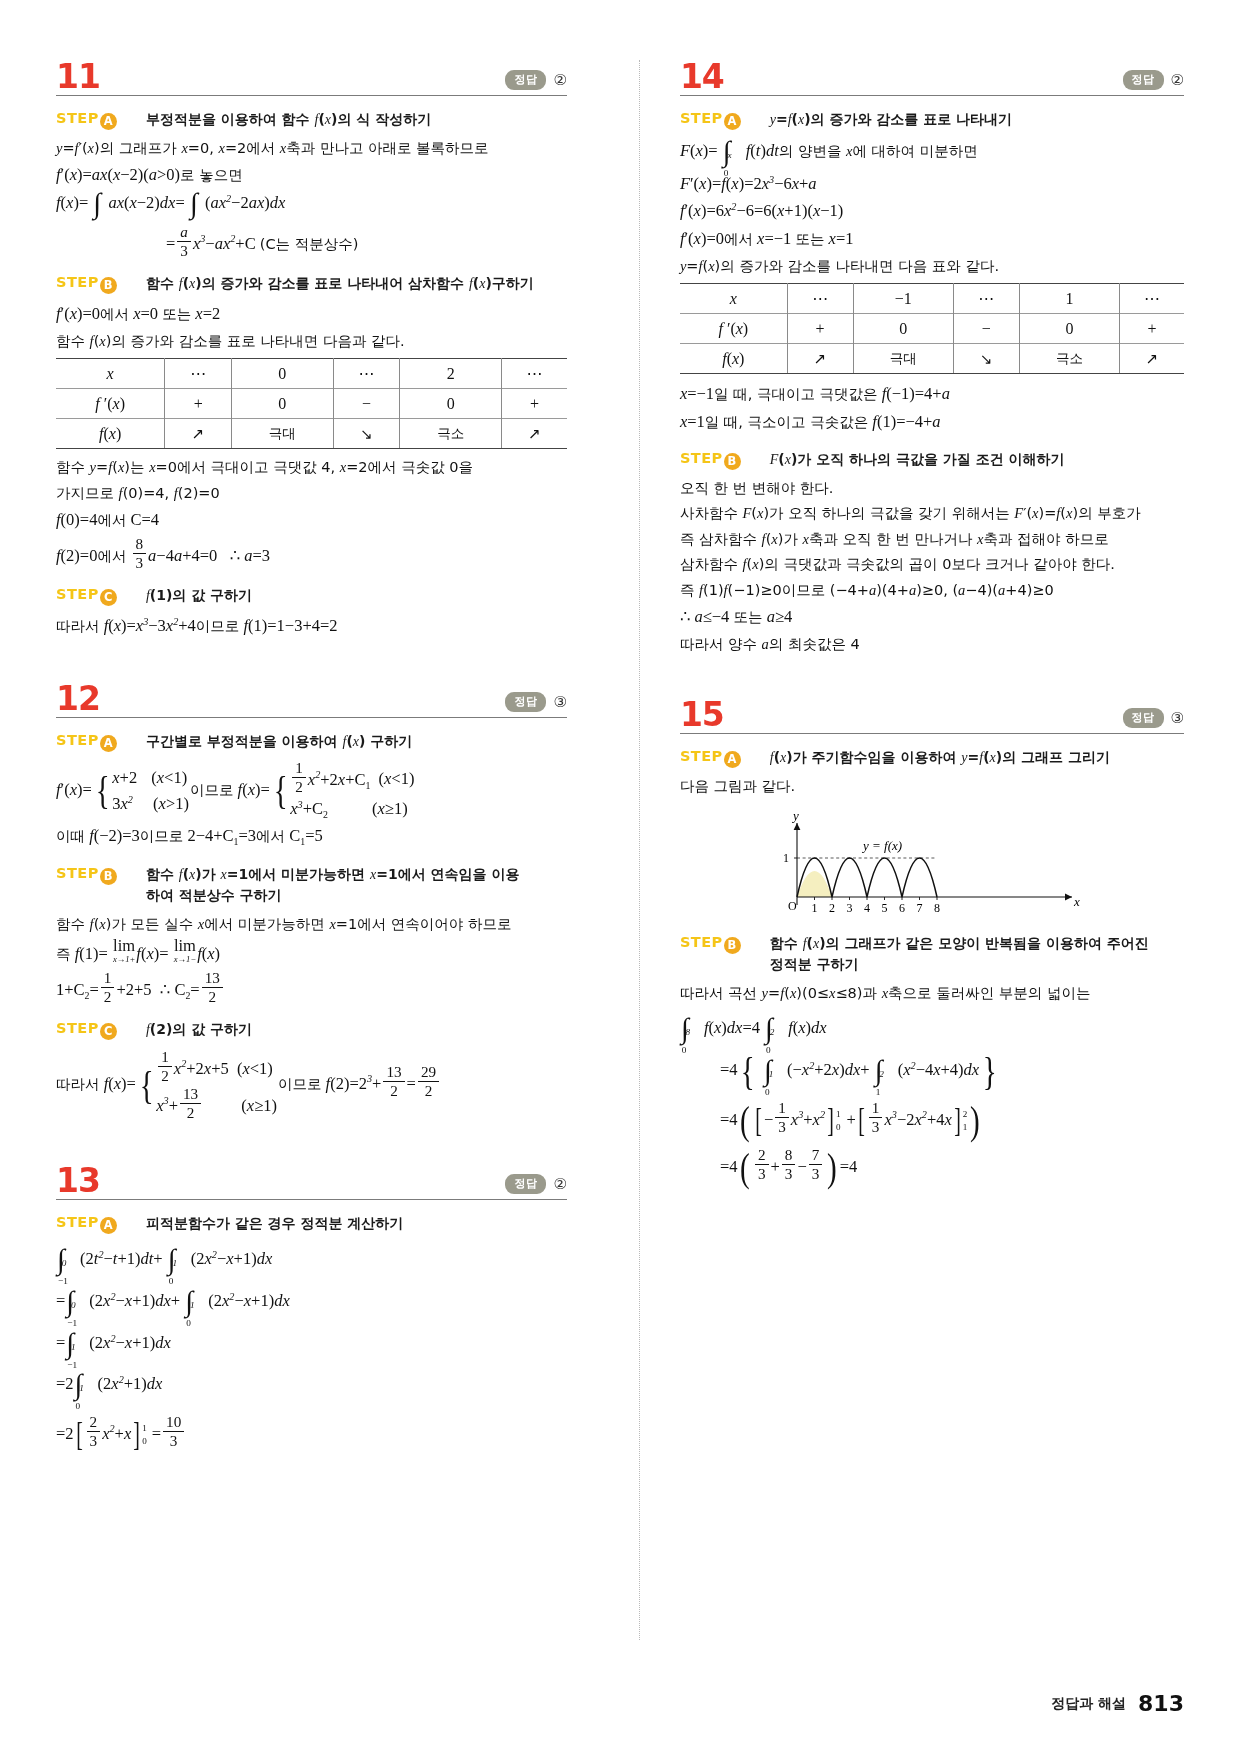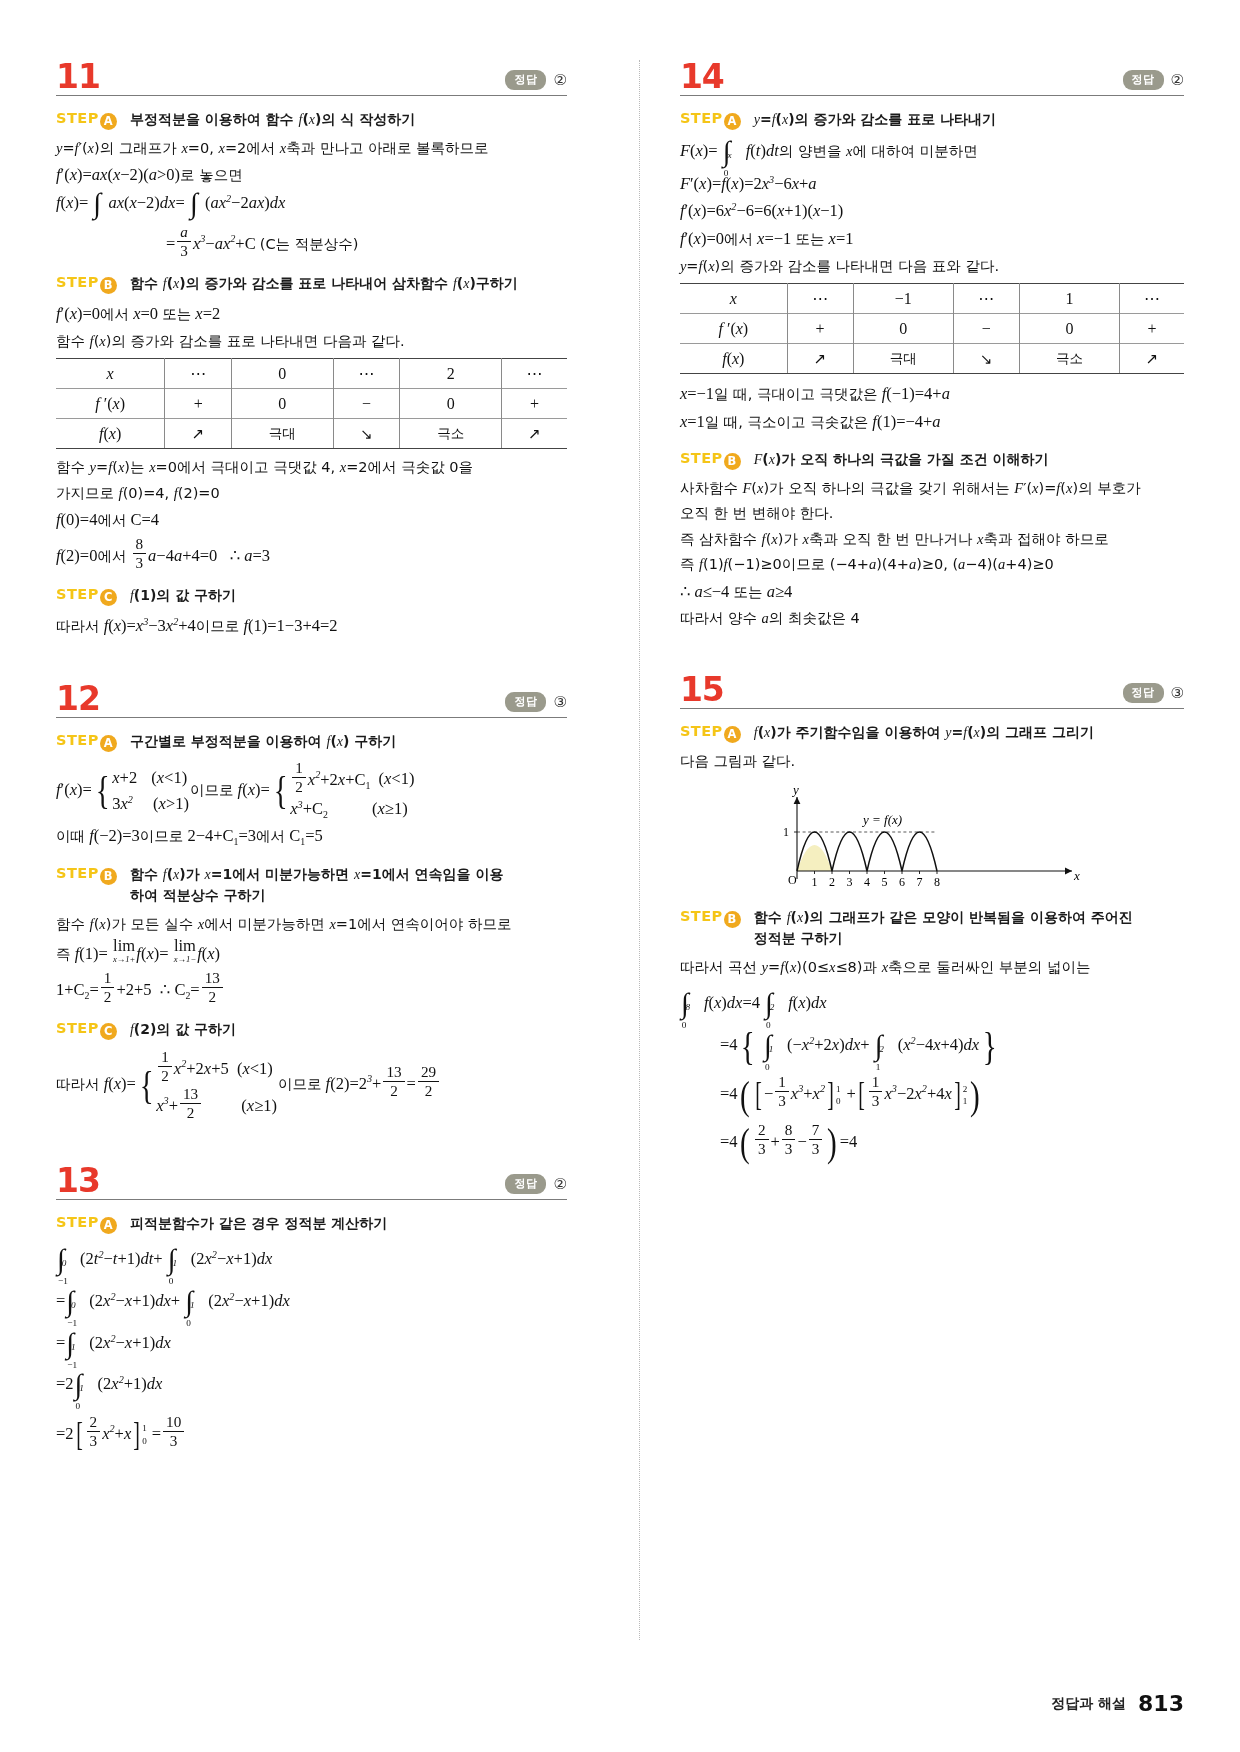--- a/index.html
+++ b/index.html
@@ -52,21 +52,21 @@
   }
   .step-badge {
     display:inline-block; width:17px; height:17px; border-radius:50%;
     background:#f0a91e; color:#fff; text-align:center; line-height:17px;
     font-size:11.5px; font-weight:bold; margin-left:1px;
     font-family:"DejaVu Sans", sans-serif; vertical-align:-2px;
   }
   .step-title {
     font-family:"DejaVu Sans", sans-serif;
     font-weight:bold; font-size:14px; color:#1a1a1a;
-    margin-left:13px; line-height:1.5;
+    margin-left:29px; line-height:1.5;
   }
   .step-title i { font-family:"Liberation Serif", serif; font-style:italic; font-weight:normal; }
 
   
   .ln { font-size:16.5px; line-height:1.62; margin:1px 0; }
   .mix { font-size:16.5px; line-height:1.62; margin:2px 0; }
   .kr2 { font-family:"DejaVu Sans", sans-serif; font-size:14.5px; }
   i.v { font-style:italic; font-family:"Liberation Serif", serif; }
   sup.e { font-size:0.62em; vertical-align:super; font-style:italic; }
   sub.e { font-size:0.6em; vertical-align:sub; font-style:normal; }
@@ -387,23 +387,24 @@
           </table>
 
       <div class="ln"><i class="v">x</i>=−1<span class="kr2">일 때, 극대이고 극댓값은</span> <i class="v">f</i>(−1)=4+<i class="v">a</i></div>
       <div class="ln"><i class="v">x</i>=1<span class="kr2">일 때, 극소이고 극솟값은</span> <i class="v">f</i>(1)=−4+<i class="v">a</i></div>
 
       <div class="step">
         <span class="step-tag">STEP<span class="step-badge">B</span></span>
         <span class="step-title"><i class="v">F</i>(<i class="v">x</i>)가 오직 하나의 극값을 가질 조건 이해하기</span>
       </div>
 
+      <div class="mix kr2">오직 한 번 변해야 한다.</div>
       <div class="mix kr2">사차함수 <i class="v">F</i>(<i class="v">x</i>)가 오직 하나의 극값을 갖기 위해서는 <i class="v">F</i>′(<i class="v">x</i>)=<i class="v">f</i>(<i class="v">x</i>)의 부호가</div>
-      <div class="mix kr2">오직 한 번 변해야 한다.</div>
       <div class="mix kr2">즉 삼차함수 <i class="v">f</i>(<i class="v">x</i>)가 <i class="v">x</i>축과 오직 한 번 만나거나 <i class="v">x</i>축과 접해야 하므로</div>
+      <div class="mix kr2">삼차함수 <i class="v">f</i>(<i class="v">x</i>)의 극댓값과 극솟값의 곱이 0보다 크거나 같아야 한다.</div>
       <div class="mix kr2">즉 <i class="v">f</i>(1)<i class="v">f</i>(−1)≥0이므로 (−4+<i class="v">a</i>)(4+<i class="v">a</i>)≥0, (<i class="v">a</i>−4)(<i class="v">a</i>+4)≥0</div>
       <div class="ln">∴ <i class="v">a</i>≤−4 <span class="kr2">또는</span> <i class="v">a</i>≥4</div>
       <div class="mix kr2">따라서 양수 <i class="v">a</i>의 최솟값은 4</div>
     </div>
 
     <div class="gapblk"></div>
 
     <div class="prob">
       <div class="prob-head">
         <span class="prob-num">15</span>

